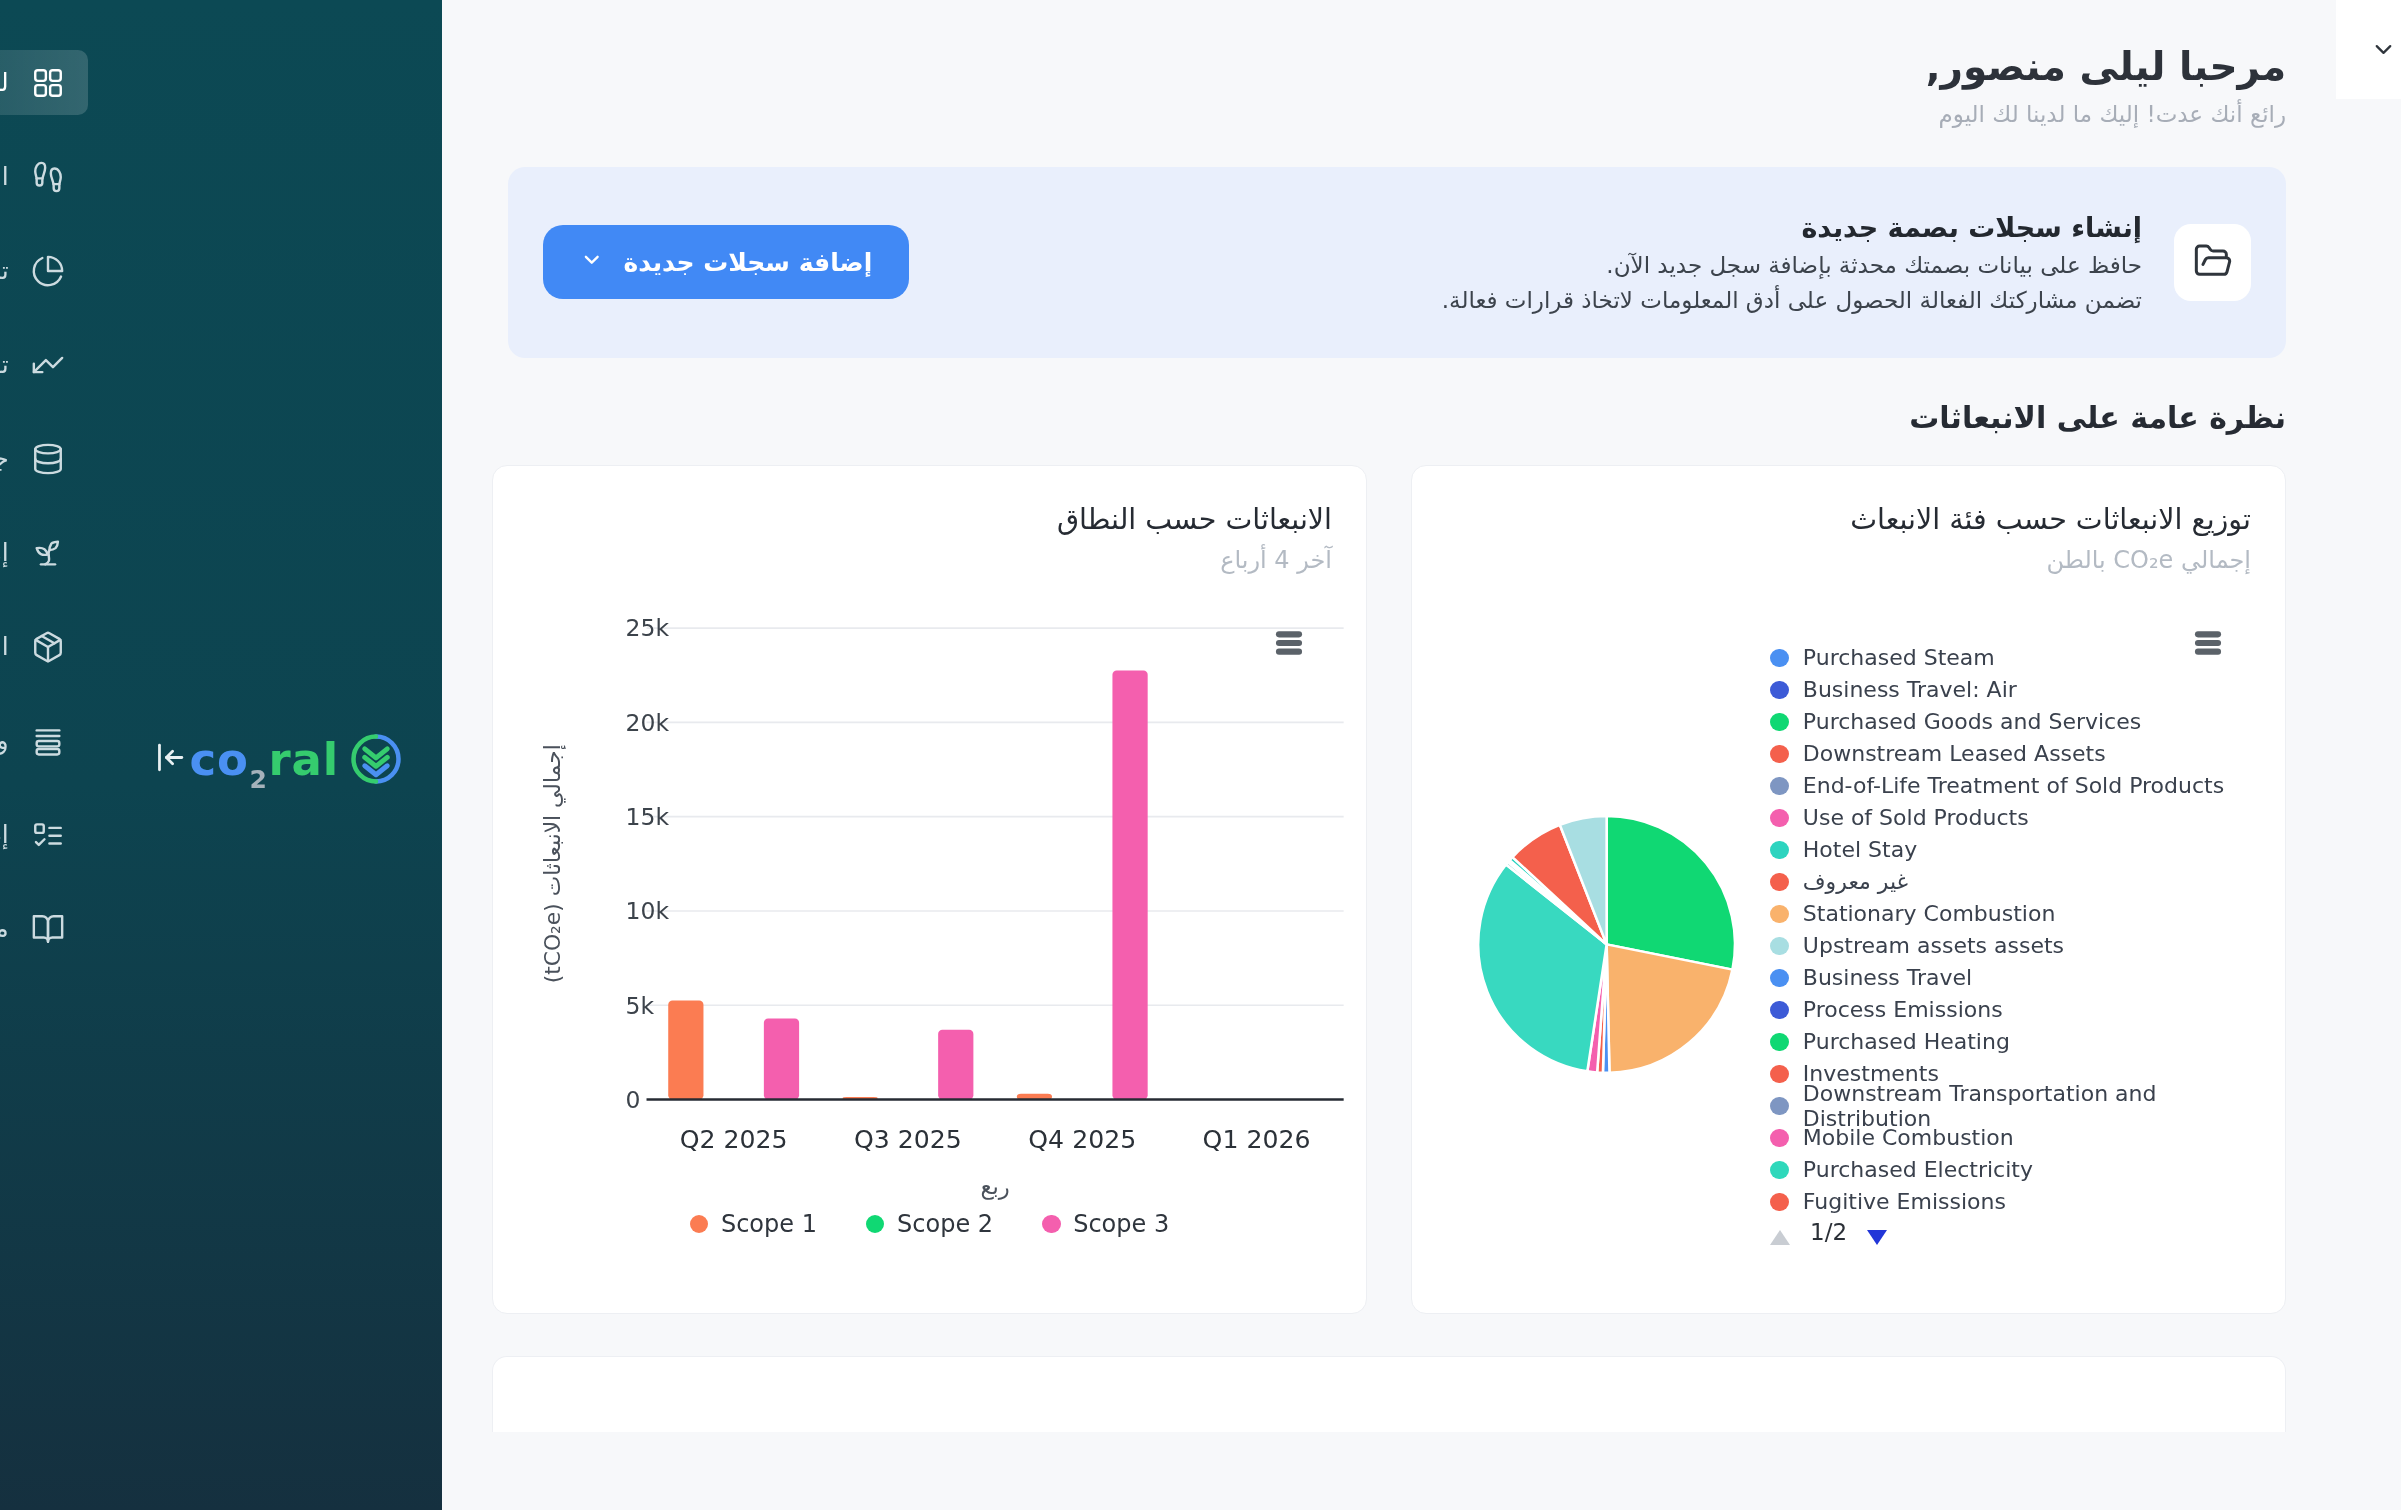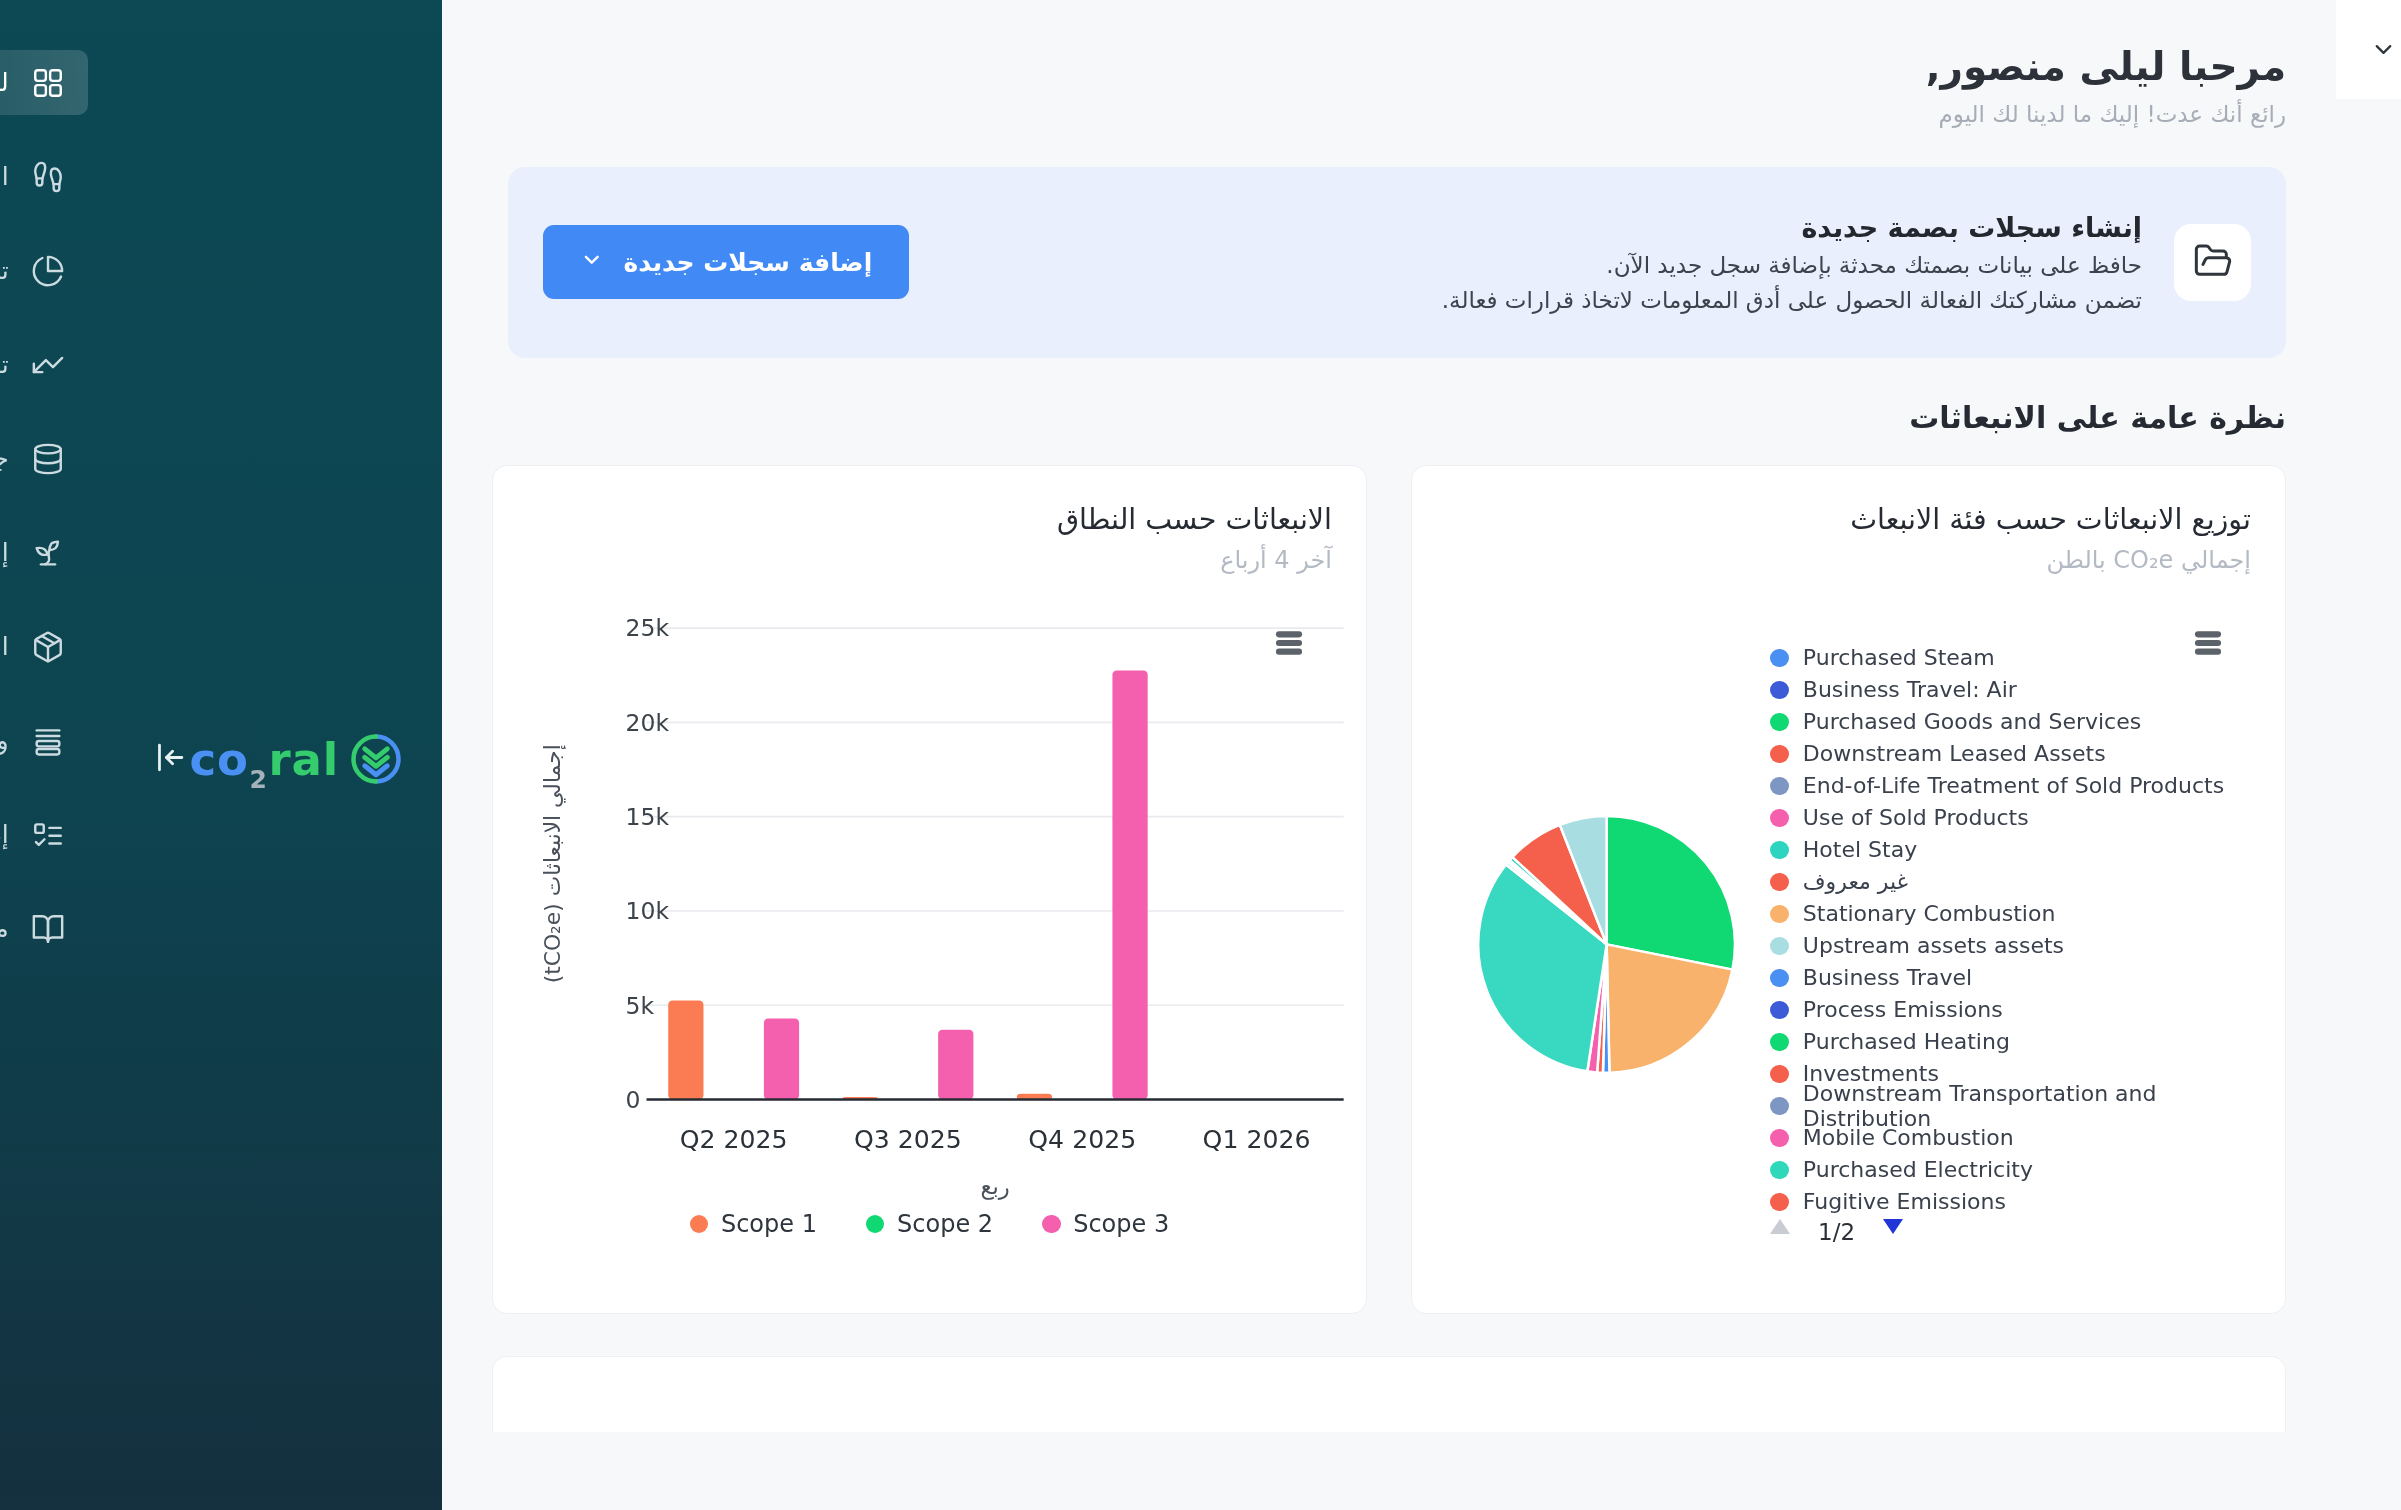--- a/index.html
+++ b/index.html
@@ -60,21 +60,21 @@
 
   .banner { margin-top:40px; background:#e9effc; border-radius:17px; height:191px;
     display:flex; align-items:center; padding:0 35px; gap:32px;margin-left:16px; }
   .folder-tile { width:77px; height:77px; background:#ffffff; border-radius:17px; flex:none;
     display:flex; align-items:center; justify-content:center; color:#2f353c; }
   .folder-tile svg { width:40px; height:40px; }
   .banner-text { text-align:right; }
   .banner-title { font-size:27px; font-weight:700; color:#23282f; }
   .banner-line { font-size:23px; color:#3c434c; margin-top:9.2px; }
   .banner-spacer { flex:1; }
-  .add-btn { background:#4189f5; color:#ffffff; border:none; border-radius:11px; height:74px;
+  .add-btn { background:#4189f5; color:#ffffff; border:none; border-radius:20px; height:74px;
     padding:0 37px; font-size:25px; font-weight:600; display:flex; align-items:center; gap:20px;
     cursor:pointer; font-family:inherit; }
   .add-btn svg { width:23.5px; height:23.5px; }
 
   .section-title { margin-top:42px; font-size:30px; font-weight:700; color:#262b33; text-align:right; }
 
   .charts-row { display:flex; gap:44px; margin-top:30px; }
   .card { position:relative; width:905px; height:849px; background:#ffffff;
     border:1.7px solid #edeff3; border-radius:15px; }
   .card-head { position:absolute; top:37px; right:34px; text-align:right; z-index:2; }
@@ -87,21 +87,21 @@
 
   .bar-legend { position:absolute; top:744px; left:0; right:0; display:flex; justify-content:center;
     gap:49px; direction:ltr; z-index:2; }
   .bl-item { display:flex; align-items:center; gap:12.6px; font-size:24px; color:#2f353d; cursor:pointer; }
   .bl-dot { width:18.5px; height:18.5px; border-radius:50%; }
 
   .pie-legend { position:absolute; top:176px; left:358px; direction:ltr; z-index:2; }
   .pl-item { display:flex; align-items:center; gap:14.3px; height:32px; font-size:22px; color:#3a414d; cursor:pointer; }
   .pl-dot { width:18.5px; height:18.5px; border-radius:50%; flex:none; }
   .pie-pagination { position:absolute; top:753px; left:358px; direction:ltr; display:flex;
-    align-items:flex-start; gap:28px; font-size:23px; color:#2b3037; z-index:2; }
+    align-items:flex-end; gap:20px; font-size:23px; color:#2b3037; z-index:2; }
   .tri-up { width:0; height:0; border-left:10px solid transparent; border-right:10px solid transparent;
     border-bottom:15px solid #c9cdd3; cursor:pointer; }
   .tri-down { width:0; height:0; border-left:10px solid transparent; border-right:10px solid transparent;
     border-top:15px solid #2236d8; cursor:pointer; }
 
   .bottom-card { margin-top:42px; height:76px; background:#ffffff; border:1.7px solid #edeff3;
     border-bottom:none; border-radius:15px 15px 0 0; }
 </style>
 </head>
 <body>

